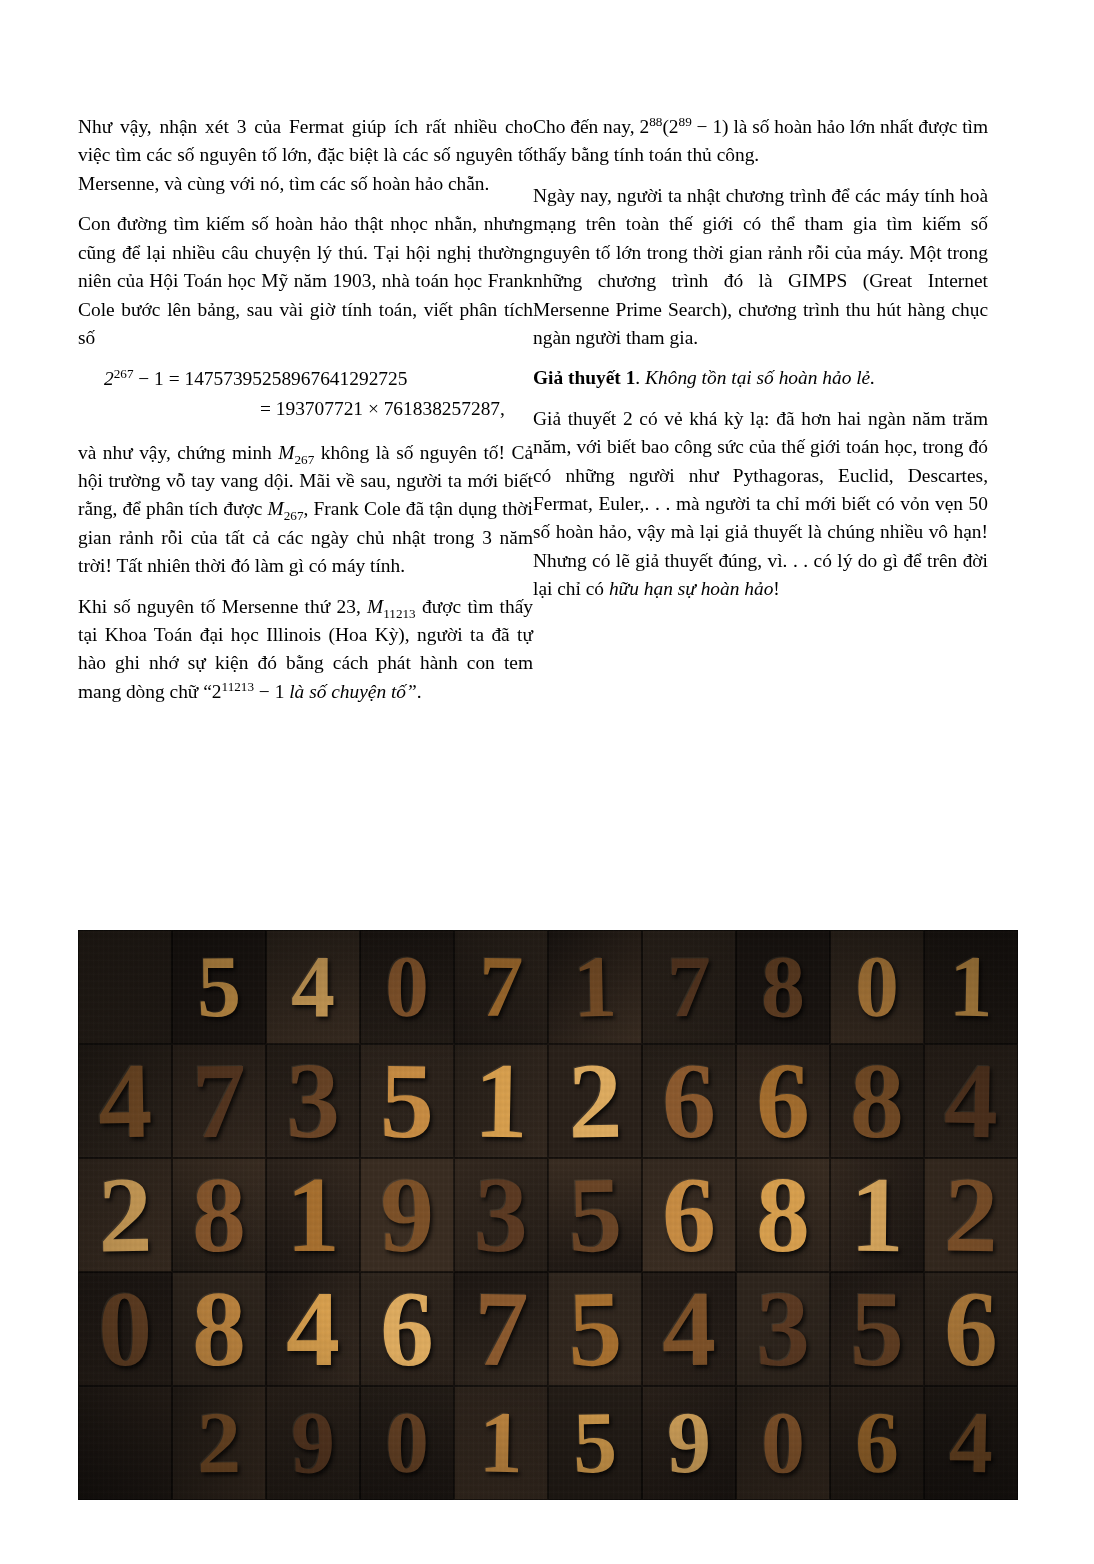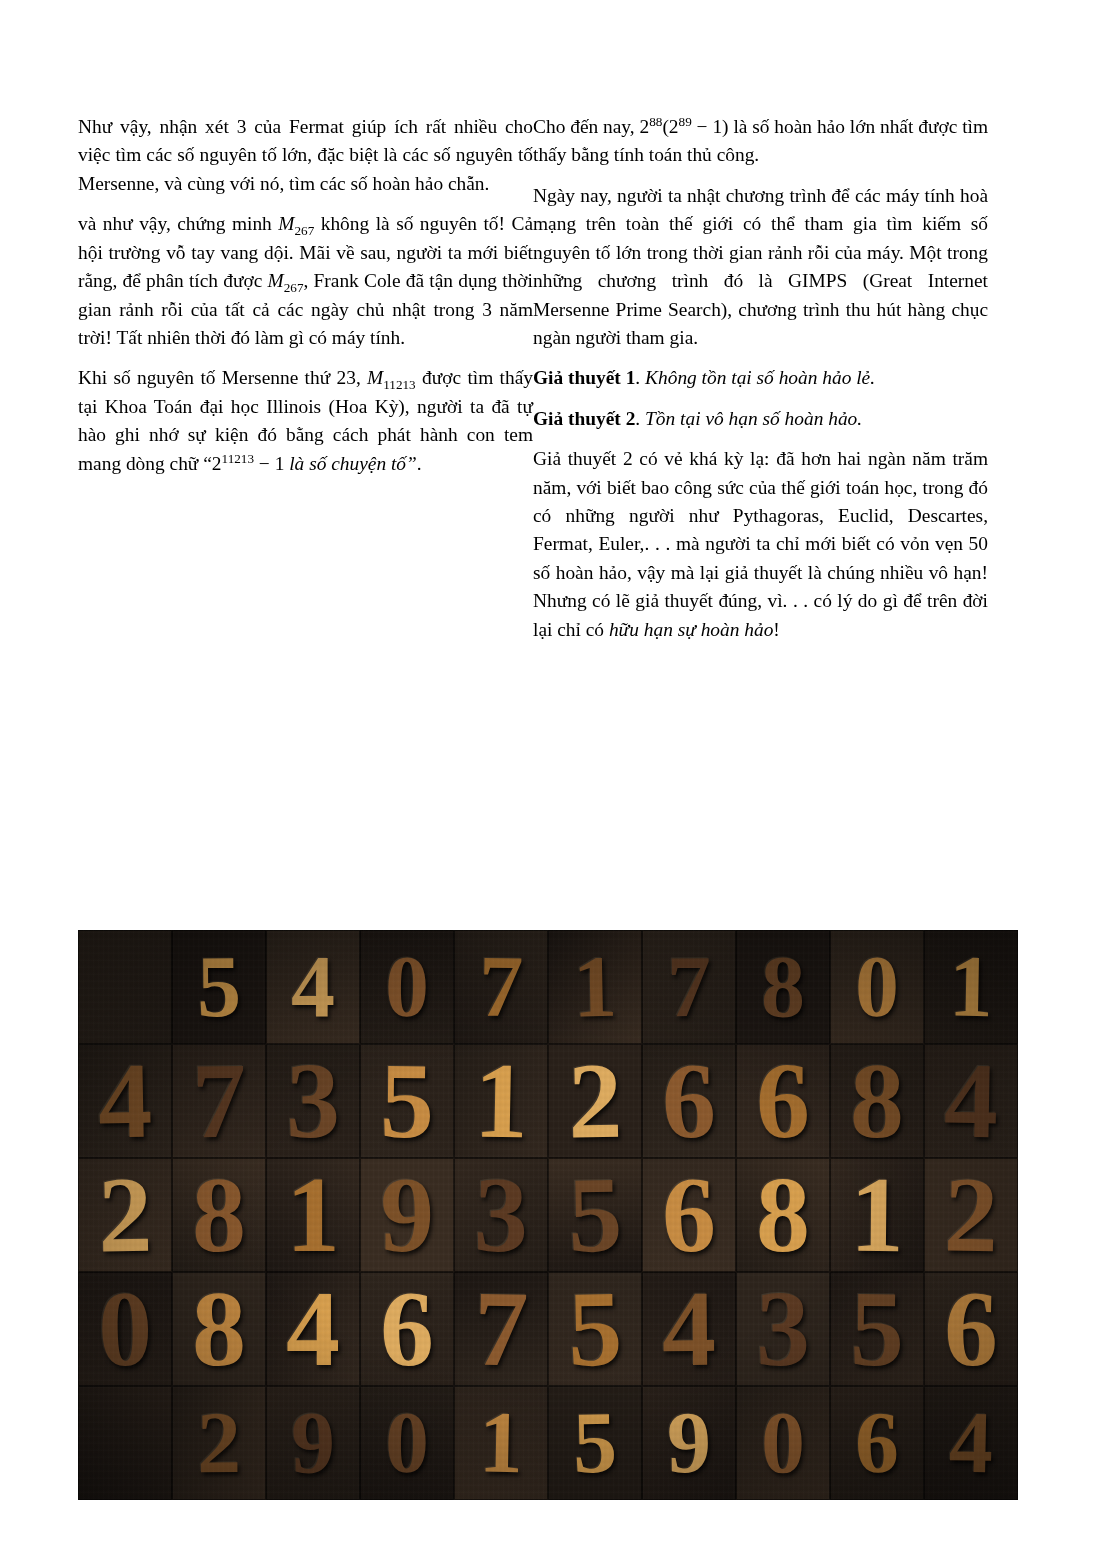--- a/index.html
+++ b/index.html
@@ -126,21 +126,30 @@
 </style>
 </head>
 <body>
 
 <div class="page">
 
   <div class="columns">
 
     <div class="col">
       <p>Như vậy, nhận xét 3 của Fermat giúp ích rất nhiều cho việc tìm các số nguyên tố lớn, đặc biệt là các số nguyên tố Mersenne, và cùng với nó, tìm các số hoàn hảo chẵn.</p>
-
+      <p>Con đường tìm kiếm số hoàn hảo thật nhọc nhằn, nhưng cũng để lại nhiều câu chuyện lý thú. Tại hội nghị thường niên của Hội Toán học Mỹ năm 1903, nhà toán học Frank Cole bước lên bảng, sau vài giờ tính toán, viết phân tích số</p>
+
+      <div class="math-block">
+        <div class="math-line-1">
+          <span class="mi">2</span><span class="sup">267</span> − 1 = 14757395258967641292725
+        </div>
+        <div class="math-line-2">
+          = 193707721 × 761838257287,
+        </div>
+      </div>
 
       <p>
         và như vậy, chứng minh <span class="mi">M</span><span class="sub">267</span> không là số nguyên tố! Cả hội trường vỗ tay vang dội. Mãi về sau, người ta mới biết rằng, để phân tích được <span class="mi">M</span><span class="sub">267</span>, Frank Cole đã tận dụng thời gian rảnh rỗi của tất cả các ngày chủ nhật trong 3 năm trời! Tất nhiên thời đó làm gì có máy tính.
       </p>
 
       <p>
         Khi số nguyên tố Mersenne thứ 23, <span class="mi">M</span><span class="sub">11213</span> được tìm thấy tại Khoa Toán đại học Illinois (Hoa Kỳ), người ta đã tự hào ghi nhớ sự kiện đó bằng cách phát hành con tem mang dòng chữ “2<span class="sup">11213</span> − 1 <span class="it">là số chuyện tố”</span>.
       </p>
 
     </div>
@@ -151,24 +160,20 @@
         Cho đến nay, 2<span class="sup">88</span>(2<span class="sup">89</span> − 1) là số hoàn hảo lớn nhất được tìm thấy bằng tính toán thủ công.
       </p>
 
       <p>Ngày nay, người ta nhật chương trình để các máy tính hoà mạng trên toàn thế giới có thể tham gia tìm kiếm số nguyên tố lớn trong thời gian rảnh rỗi của máy. Một trong những chương trình đó là GIMPS (Great Internet Mersenne Prime Search), chương trình thu hút hàng chục ngàn người tham gia.</p>
 
       <p>
         <span class="conj-label">Giả thuyết 1</span><span>.</span>
         <span class="it">Không tồn tại số hoàn hảo lẻ.</span>
       </p>
 
-      <p>
-        <span class="conj-label">Giả thuyết 2</span><span>.</span>
-        <span class="it">Tồn tại vô hạn số hoàn hảo.</span>
-      </p>
 
       <p class="last">
         <span>Giả thuyết 2 có vẻ khá kỳ lạ: đã hơn hai ngàn năm trăm năm, với biết bao công sức của thế giới toán học, trong đó có những người như Pythagoras, Euclid, Descartes, Fermat, Euler,. . . mà người ta chỉ mới biết có vỏn vẹn 50 số hoàn hảo, vậy mà lại giả thuyết là chúng nhiều vô hạn! Nhưng có lẽ giả thuyết đúng, vì. . . có lý do gì để trên đời lại chỉ có </span><span class="it">hữu hạn sự hoàn hảo</span><span>!</span>
       </p>
     </div>
   </div>
 
   <div class="figure">
     <div class="photo">
       <div class="grid">

